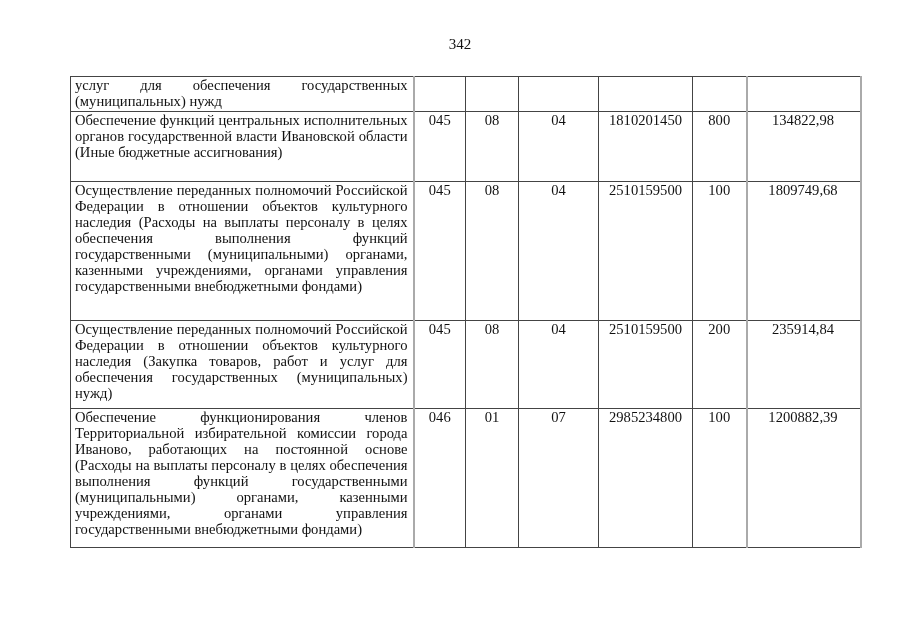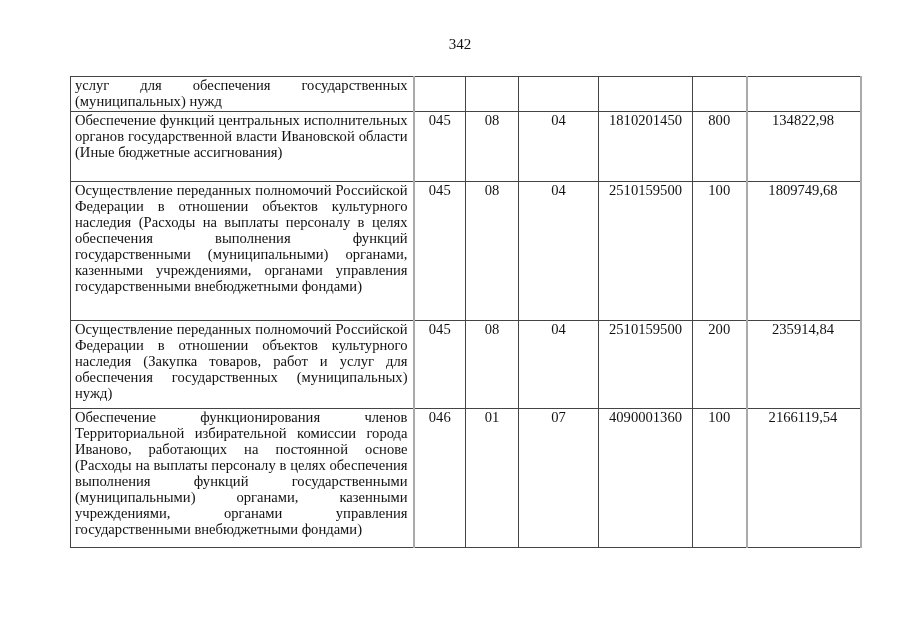--- a/index.html
+++ b/index.html
@@ -62,18 +62,18 @@
         <td class="num">04</td>
         <td class="num">2510159500</td>
         <td class="num">200</td>
         <td class="amt">235914,84</td>
       </tr>
       <tr style="height: 139px;">
         <td class="desc">Обеспечение функционирования членов Территориальной избирательной комиссии города Иваново, работающих на постоянной основе (Расходы на выплаты персоналу в целях обеспечения выполнения функций государственными (муниципальными) органами, казенными учреждениями, органами управления государственными внебюджетными фондами)</td>
         <td class="num">046</td>
         <td class="num">01</td>
         <td class="num">07</td>
-        <td class="num">4090001360</td>
+        <td class="num">2985234800</td>
         <td class="num">100</td>
-        <td class="amt">2166119,54</td>
+        <td class="amt">1200882,39</td>
       </tr>
     </tbody>
 </table>
 
 </body></html>

